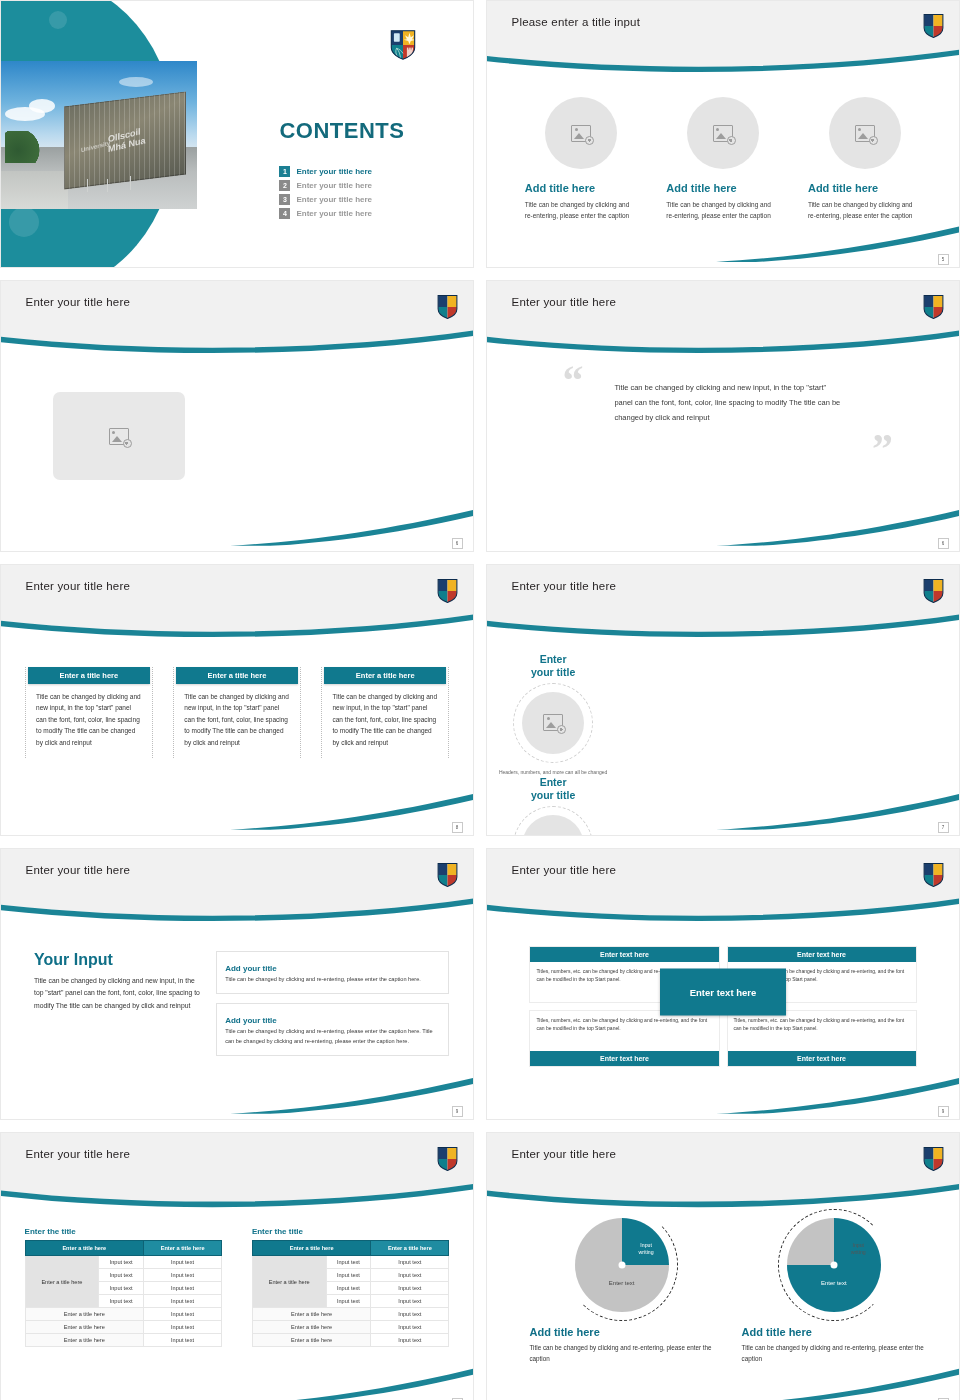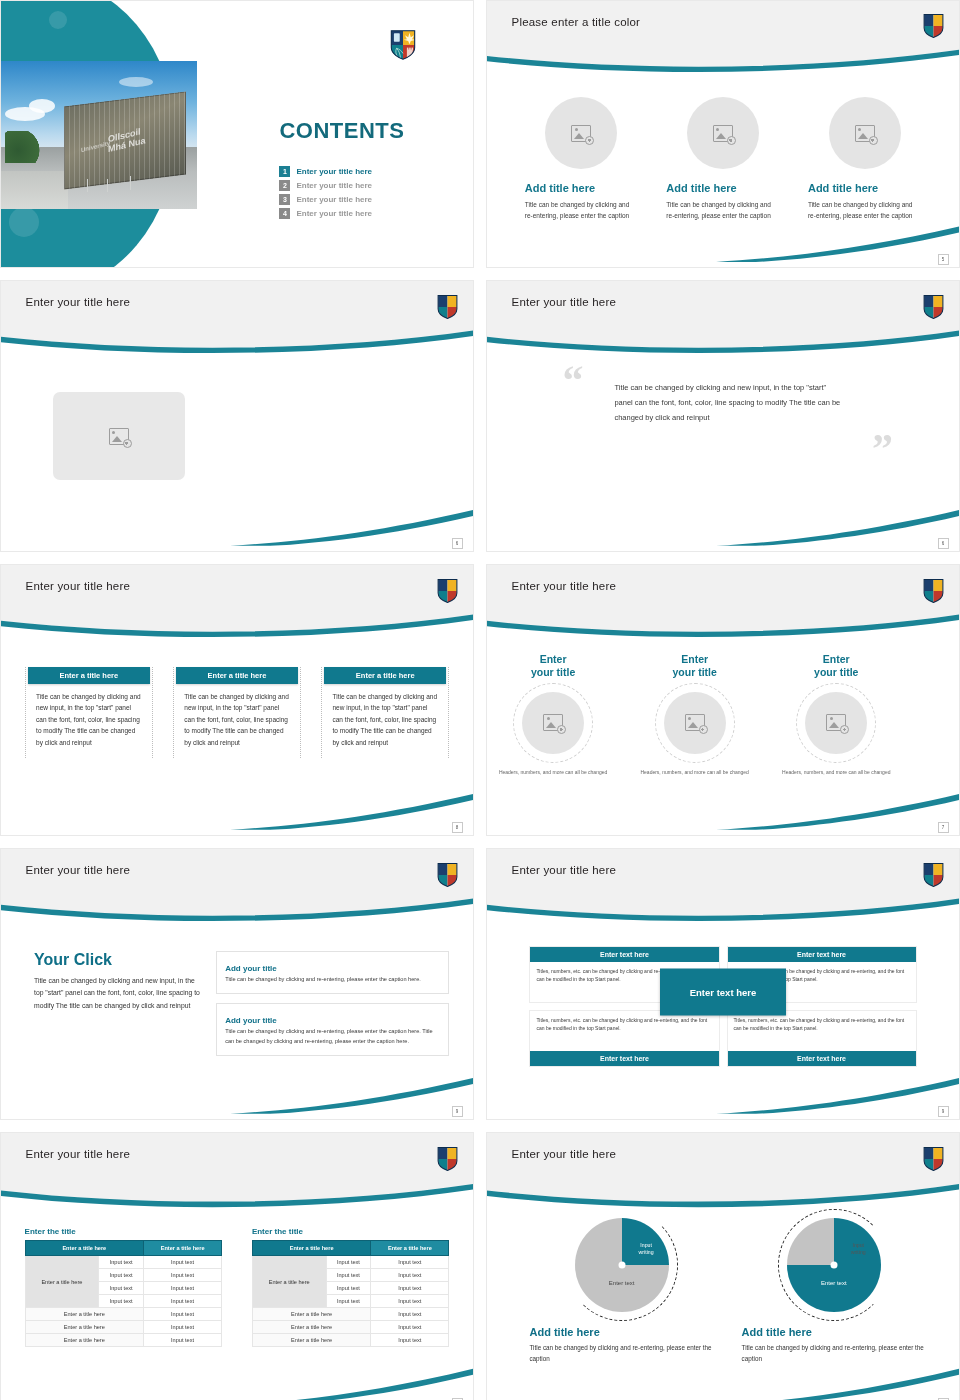--- a/index.html
+++ b/index.html
@@ -124,21 +124,21 @@
   .quote-txt{font-size:7.5px;line-height:15px;color:#3a3a3a;}
 
   
   .cards3{display:flex;justify-content:center;gap:4.4%;padding-top:9%;}
   .card3{width:27%;border-left:1px dotted #bdbdbd;border-right:1px dotted #bdbdbd;padding:0 2px 10px;}
   .card3 .cap{background:#10798e;color:#fff;font-size:7.5px;font-weight:bold;text-align:center;
     padding:4px 0;box-shadow:0 1px 2px rgba(0,0,0,.18);}
   .card3 p{font-size:6.5px;line-height:11.5px;color:#333;padding:7px 8px 0;}
 
   
-  .rings{display:flex;gap:2%;padding-top:6%;}
+  .rings{display:flex;justify-content:center;gap:2%;padding-top:6%;flex-direction:column;}
   .ring{width:28%;text-align:center;position:relative;}
   .ring h4{color:#10738a;font-size:10.5px;font-weight:bold;line-height:13px;}
   .ring .outer{width:80px;height:80px;border:1px dashed #cfcfcf;border-radius:50%;
     margin:4px auto 0;display:flex;align-items:center;justify-content:center;}
   .ring .ph-circle{width:62px;height:62px;}
   .ring small{display:block;font-size:5px;color:#666;line-height:8px;margin-top:5px;}
 
   
   .s7{display:flex;padding:9% 5% 0 7%;gap:16px;}
   .s7 .left{width:40%;}
@@ -258,21 +258,21 @@
         <span class="toc-label">Enter your title here</span>
       </div>
     </div>
   </div>
 
   <div class="slide">
     <svg class="hdr-curve" viewBox="0 0 474 90" preserveAspectRatio="none">
       <path d="M0 0H474V55C330 78 150 80 0 62Z" fill="#f1f1f1"></path>
       <path d="M0 62C150 80 330 78 474 55V61C330 84 150 86 0 68Z" fill="#1b8496"></path>
     </svg>
-    <div class="hdr-title">Please enter a title color</div>
+    <div class="hdr-title">Please enter a title input</div>
     <svg class="logo" viewBox="0 0 40 46">
       <clipPath id="sh2">
           <path d="M2 1h36v26c0 10-12 16-18 18C14 43 2 37 2 27z"></path>
         </clipPath>
       <g clip-path="url(#sh2)">
         <rect x="0" y="0" width="20" height="23" fill="#1b3f6e"></rect>
           <rect x="20" y="0" width="20" height="23" fill="#f0b323"></rect>
         <rect x="0" y="23" width="20" height="25" fill="#0f7f8c"></rect>
           <rect x="20" y="23" width="20" height="25" fill="#c0392b"></rect>
       </g>
@@ -521,21 +521,21 @@
         <rect x="0" y="0" width="20" height="23" fill="#1b3f6e"></rect>
           <rect x="20" y="0" width="20" height="23" fill="#f0b323"></rect>
         <rect x="0" y="23" width="20" height="25" fill="#0f7f8c"></rect>
           <rect x="20" y="23" width="20" height="25" fill="#c0392b"></rect>
       </g>
       <path d="M2 1h36v26c0 10-12 16-18 18C14 43 2 37 2 27z" fill="none" stroke="#0d2c4d" stroke-width="2"></path>
     </svg>
     <div class="body">
       <div class="s7">
         <div class="left">
-          <h3>Your Click</h3>
+          <h3>Your Input</h3>
           <p>Title can be changed by clicking and new input, in the top "start" panel can the font, font, color, line spacing to modify The title can be changed by click and reinput</p>
         </div>
         <div class="right">
           <div class="tbox">
             <h5>Add your title</h5>
             <p>Title can be changed by clicking and re-entering, please enter the caption here.</p>
           </div>
           <div class="tbox">
             <h5>Add your title</h5>
             <p>Title can be changed by clicking and re-entering, please enter the caption here. Title can be changed by clicking and re-entering, please enter the caption here.</p>

